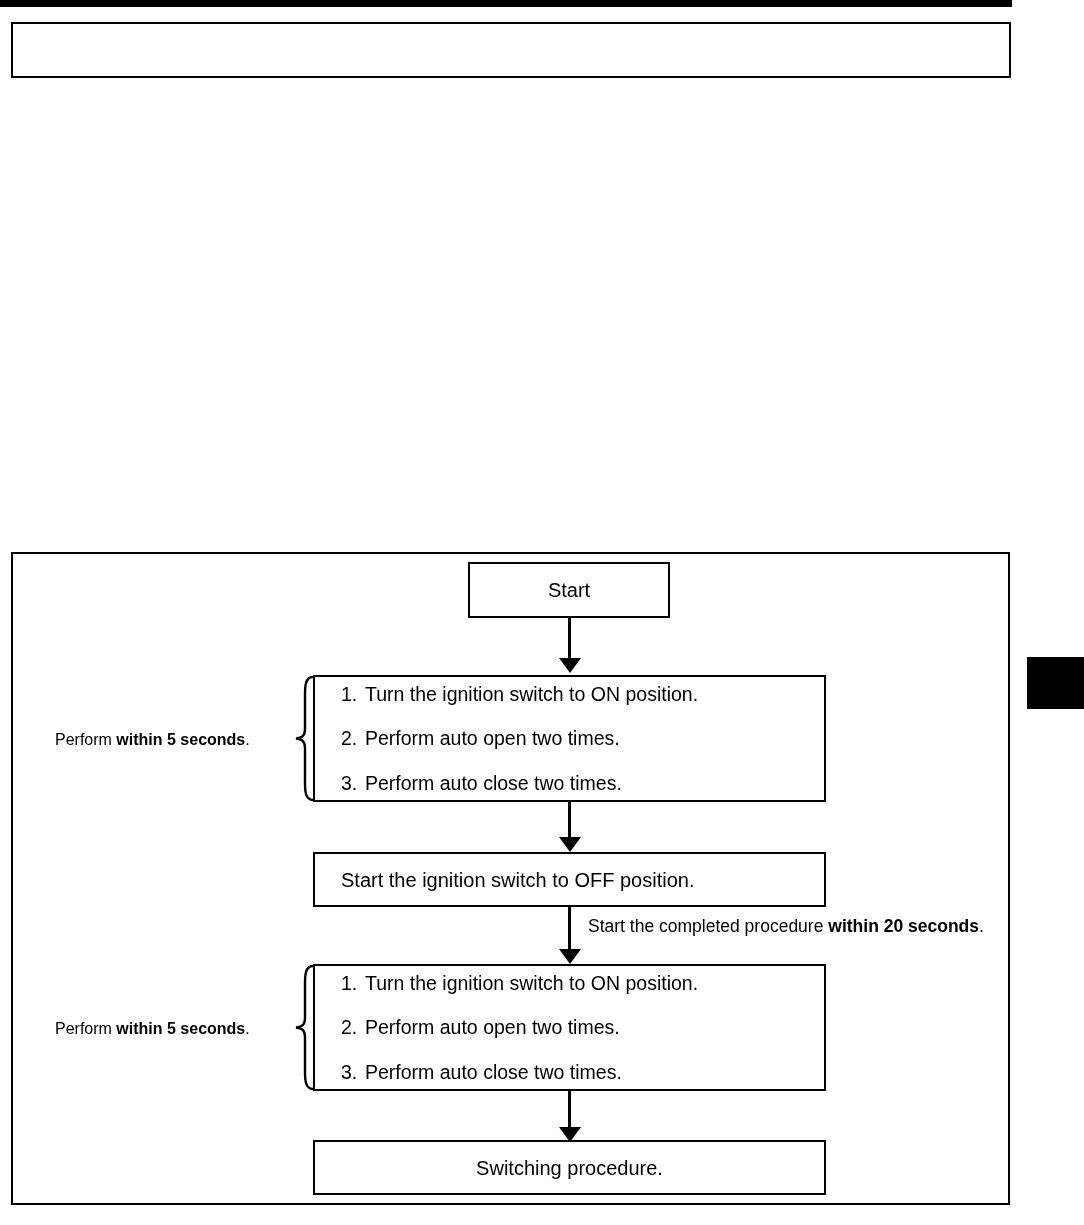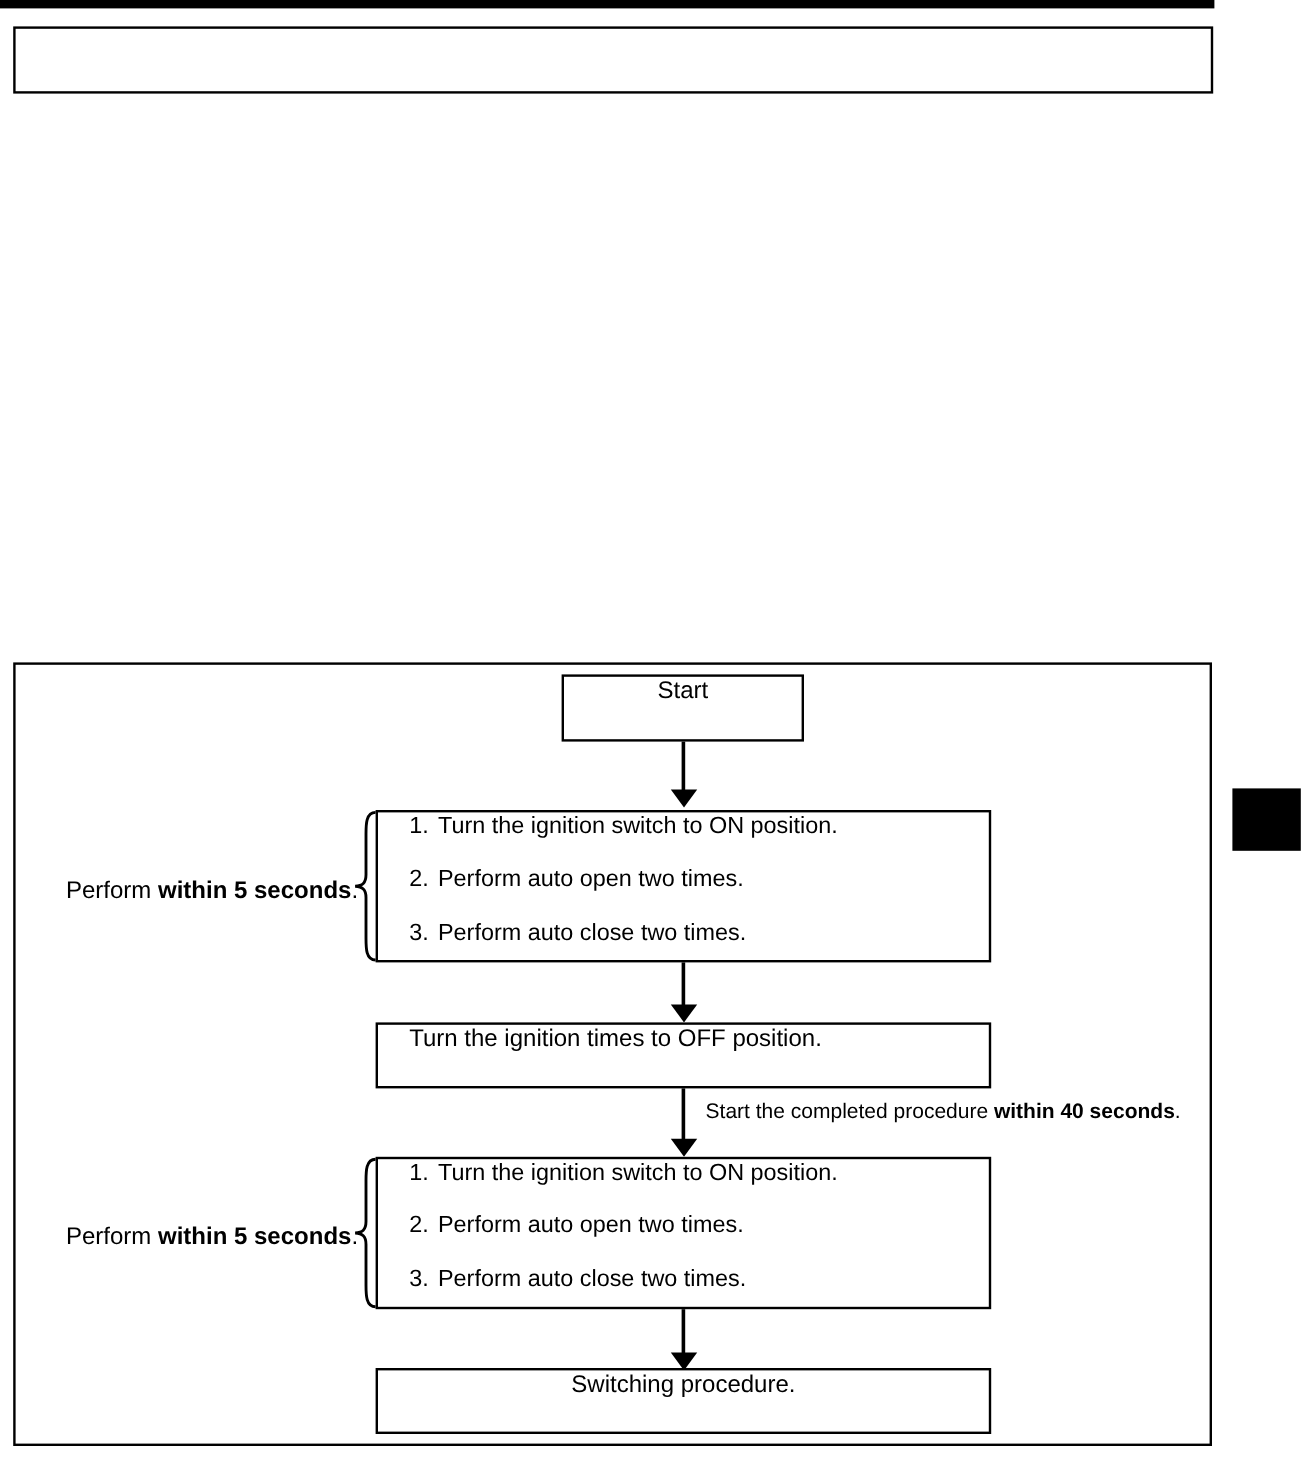--- a/index.html
+++ b/index.html
@@ -57,21 +57,21 @@
   }
 
   
   .node {
     position: absolute;
     border: 2px solid #000000;
     box-sizing: border-box;
     background: #ffffff;
     display: flex;
     flex-direction: column;
-    justify-content: flex-start;
+    justify-content: center;
   }
   .node.center { align-items: center; }
 
   .node-text {
     font-size: 20px;
     line-height: 1.2;
     white-space: nowrap;
   }
   .node.left-pad .node-text { padding-left: 26px; }
 
@@ -103,21 +103,21 @@
     width: 0;
     height: 0;
     border-left: 11px solid transparent;
     border-right: 11px solid transparent;
     border-top: 15px solid #000000;
   }
 
   
   .side-label {
     position: absolute;
-    font-size: 20px;
+    font-size: 16px;
     white-space: nowrap;
     line-height: 1;
   }
   .side-label b { font-weight: bold; }
 
   .note-label {
     position: absolute;
     font-size: 17.5px;
     white-space: nowrap;
     line-height: 1;
@@ -169,28 +169,28 @@
   </svg>
 
   <div class="side-label" style="left:42px; top:178px;">
     <span>Perform </span><b>within 5 seconds</b><span>.</span>
   </div>
 
   <div class="conn" style="left:555px; top:248px; height:38px;"></div>
   <div class="arrowhead" style="left:546px; top:283px;"></div>
 
   <div class="node left-pad" style="left:300px; top:298px; width:513px; height:55px;">
-    <span class="node-text">Turn the ignition times to OFF position.</span>
+    <span class="node-text">Start the ignition switch to OFF position.</span>
   </div>
 
   <div class="conn" style="left:555px; top:353px; height:45px;"></div>
   <div class="arrowhead" style="left:546px; top:395px;"></div>
 
   <div class="note-label" style="left:575px; top:364px;">
-    <span>Start the completed procedure </span><b>within 40 seconds</b><span>.</span>
+    <span>Start the completed procedure </span><b>within 20 seconds</b><span>.</span>
   </div>
 
   <div class="node" style="left:300px; top:410px; width:513px; height:127px;">
     <div class="steps">
       <div class="step">
         <span class="step-num">1.</span>
         <span>Turn the ignition switch to ON position.</span>
       </div>
       <div class="step">
         <span class="step-num">2.</span>

